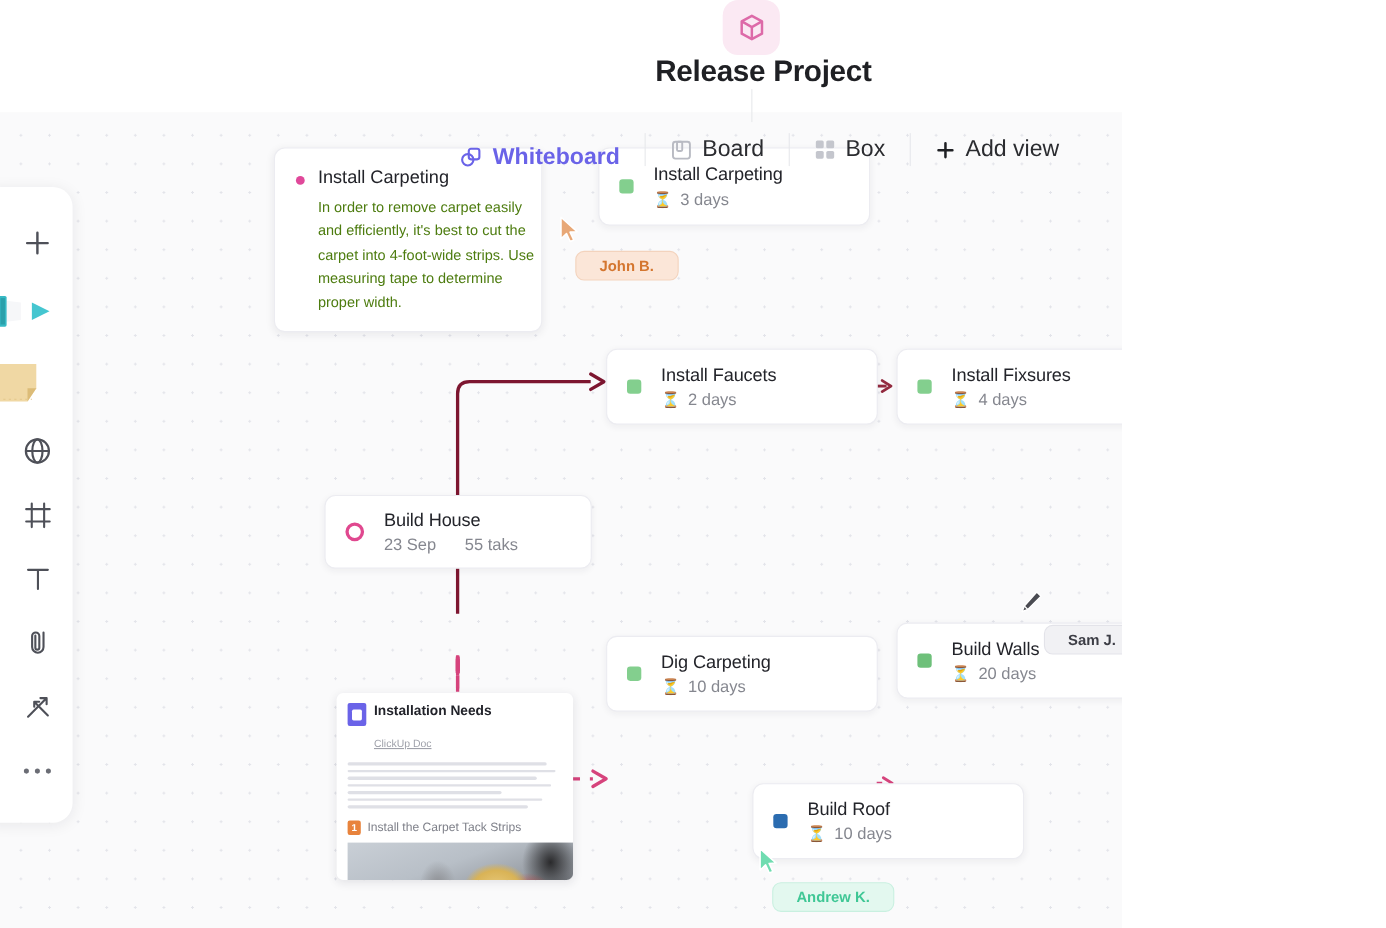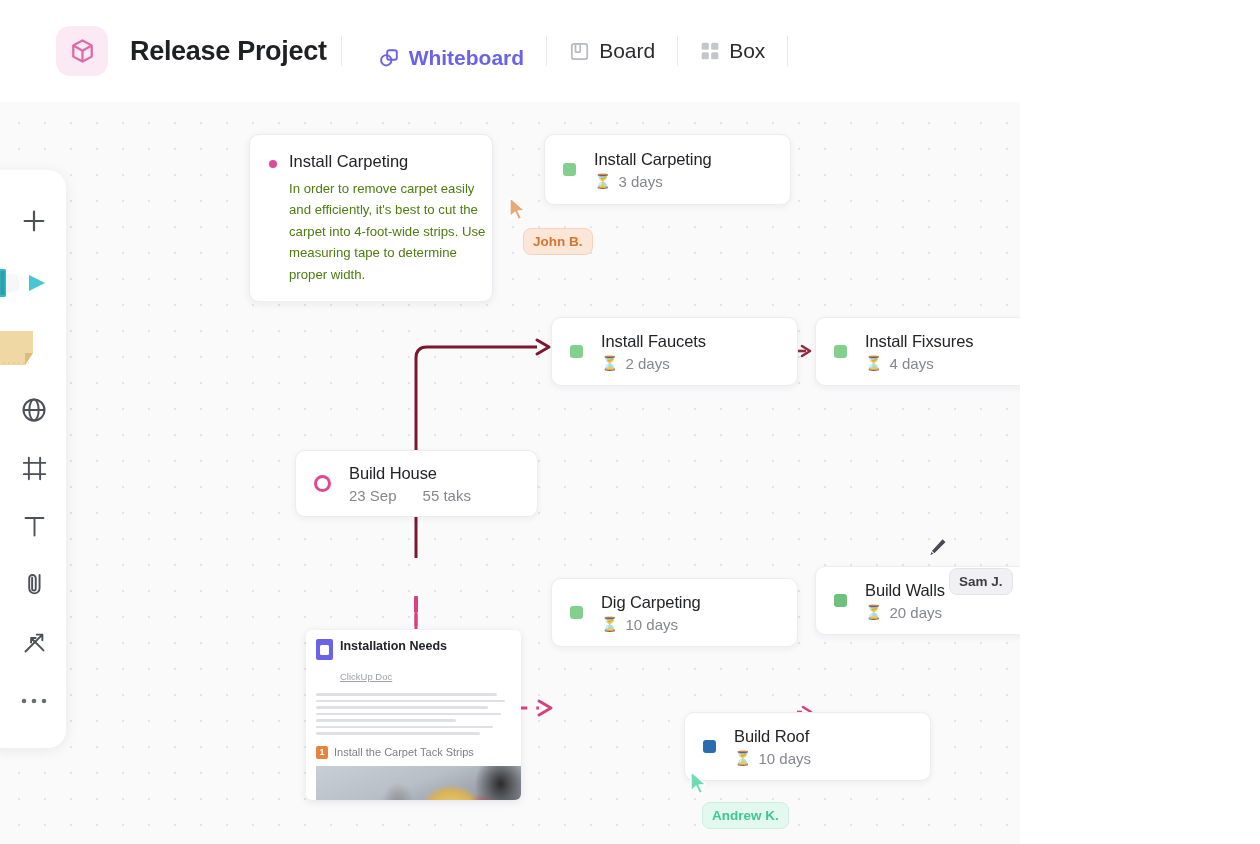--- a/index.html
+++ b/index.html
@@ -14,22 +14,23 @@
     width: 1260px; height: 844px;
     background: #ffffff;
   }
 
   
   .header {
     position: absolute; left: 0; top: 0;
     width: 1260px; height: 102px;
     background: #ffffff;
     display: flex; align-items: center;
-    padding-left: 56px;
+    padding-left: 106px;
     z-index: 40;
+    flex-direction: column;
   }
   .logo-badge {
     width: 52px; height: 50px; border-radius: 14px;
     background: #fbe9f3;
     display: flex; align-items: center; justify-content: center;
     flex: 0 0 auto;
   }
   .project-title {
     margin-left: 22px;
     font-size: 27px; font-weight: bold; color: #1f2024;
@@ -189,21 +190,21 @@
       radial-gradient(ellipse 22px 30px at 40% 60%, #8d8f93 0%, rgba(141,143,147,0) 74%),
       linear-gradient(160deg, #c9cfd6 0%, #b8bfc7 38%, #8f949b 72%, #3b3c40 100%);
     filter: blur(0.7px);
   }
 
   
   .cursor { position: absolute; z-index: 25; }
   .cursor-label {
     position: absolute;
     font-size: 13.5px; font-weight: bold;
-    padding: 5px 9px; border-radius: 8px;
+    padding: 5px 21px; border-radius: 8px;
     white-space: nowrap; z-index: 25;
   }
   .lbl-john { background: #fbe6d8; color: #d4762f; border: 1px solid #f3d3bd; }
   .lbl-sam  { background: #f1f1f4; color: #3c3d45; border: 1px solid #e3e3e9; }
   .lbl-andrew { background: #e3f8ef; color: #3fc795; border: 1px solid #c9f0e0; }
 
   
   .conn { position: absolute; z-index: 8; pointer-events: none; }
 </style>
 </head>
@@ -253,20 +254,28 @@
             <rect x="13.4" y="2" width="8.6" height="8.6" rx="1.8" fill="#c4c6cd"></rect>
             <rect x="2" y="13.4" width="8.6" height="8.6" rx="1.8" fill="#c4c6cd"></rect>
             <rect x="13.4" y="13.4" width="8.6" height="8.6" rx="1.8" fill="#c4c6cd"></rect>
           </svg>
         </span>
         <span>Box</span>
       </div>
 
       <div class="tab-divider"></div>
 
+      <div class="tab">
+        <span class="tab-icon">
+          <svg width="19" height="19" viewBox="0 0 24 24">
+            <path d="M12 4v16M4 12h16" stroke="#1f2024" stroke-width="2.9" stroke-linecap="round"></path>
+          </svg>
+        </span>
+        <span>Add view</span>
+      </div>
     </div>
   </div>
 
   <div class="canvas">
 
     <svg class="conn" style="left:0;top:0;width:1260px;height:742px">
 
       <path d="M416 456 L416 256 Q416 245 427 245 L537 245" stroke="#7d1630" stroke-width="3" fill="none"></path>
       <path d="M537 238 L549 245 L537 252" stroke="#7d1630" stroke-width="3" fill="none" stroke-linecap="round" stroke-linejoin="round"></path>
 

